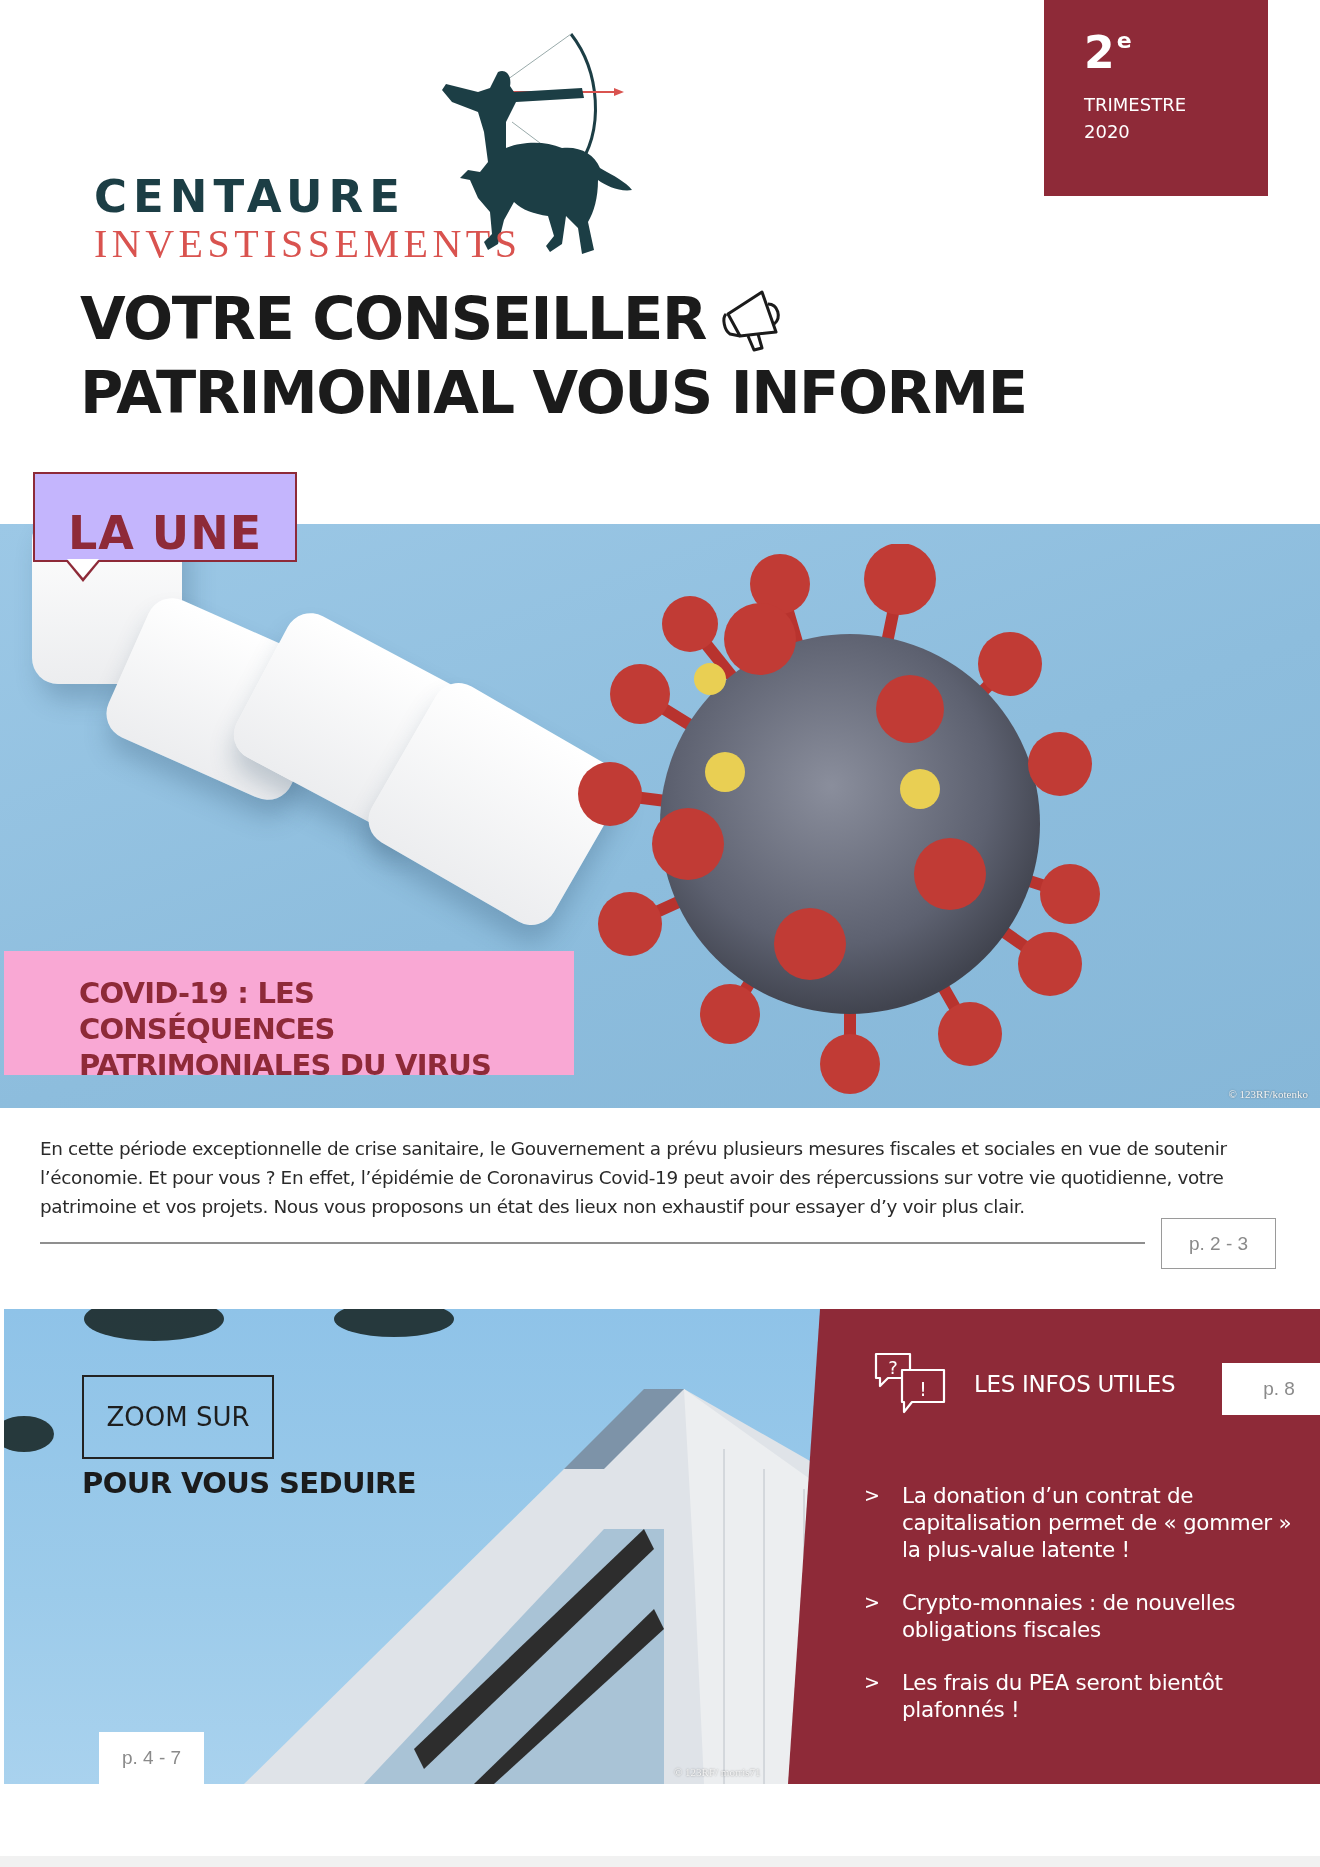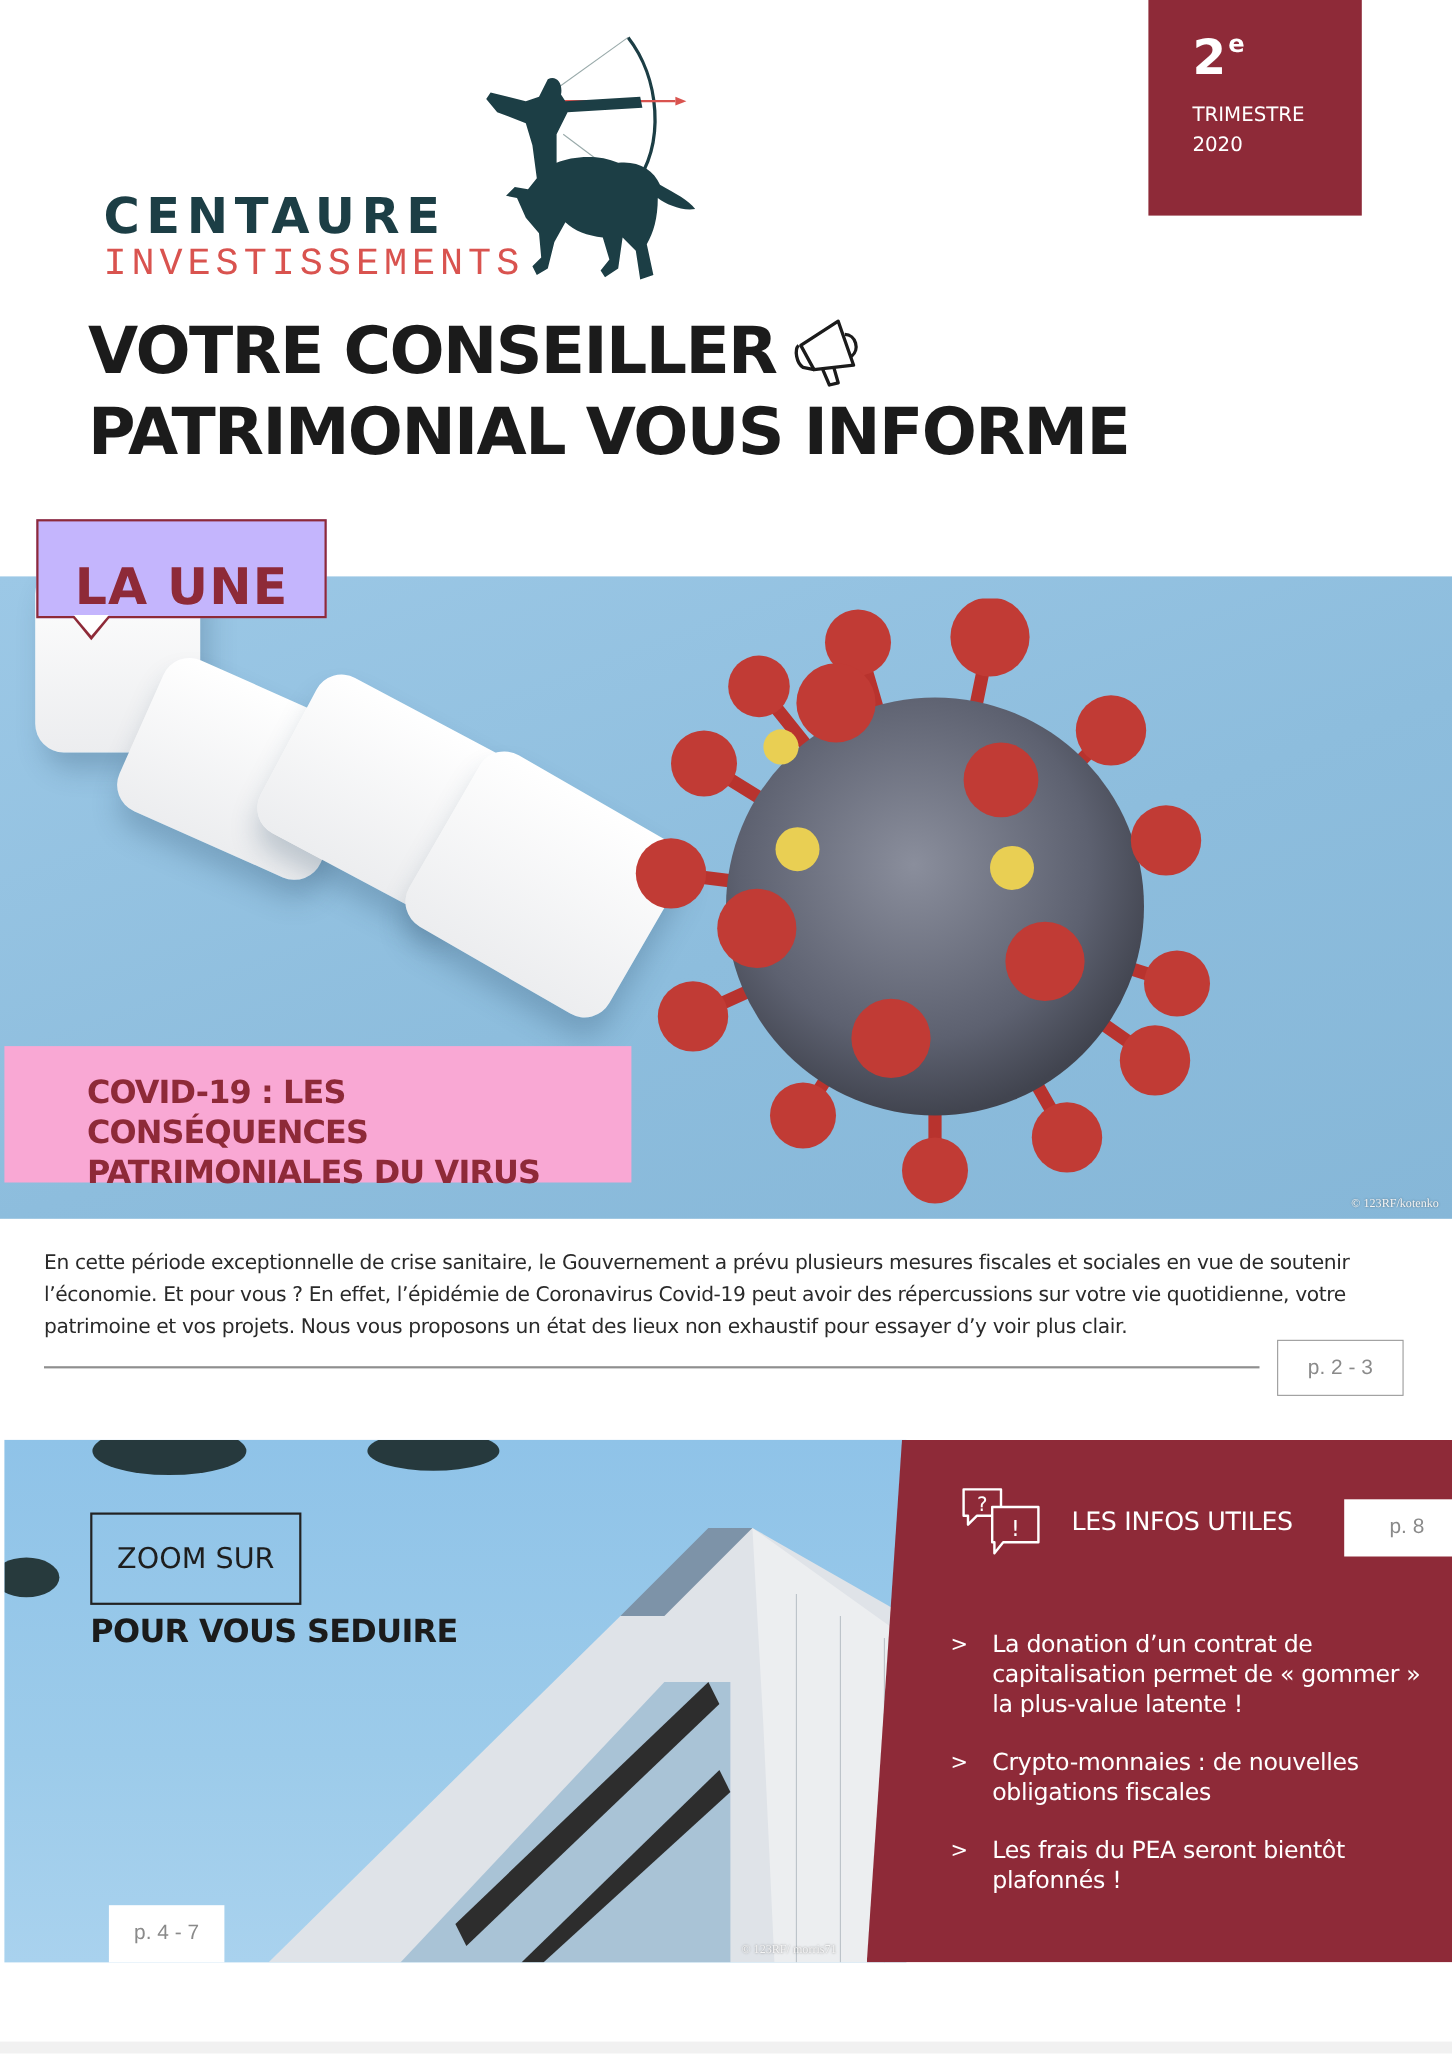--- a/index.html
+++ b/index.html
@@ -1,35 +1,35 @@
 <!DOCTYPE html>
 <html><head>
 <meta charset="utf-8">
 <style>
   * { box-sizing: border-box; margin: 0; padding: 0; }
   html, body { width: 1320px; height: 1867px; background: #ffffff; overflow: hidden; }
   body { position: relative; font-family: "Liberation Sans", "DejaVu Sans", sans-serif; color: #222; }
 
   
   .quarter-badge {
-    position: absolute; left: 1044px; top: 0; width: 194px; height: 196px;
+    position: absolute; left: 1044px; top: 0; width: 224px; height: 196px;
     background: #8e2a38; color: #fff; padding: 30px 0 0 40px;
   }
   .quarter-num { font-family: "DejaVu Sans", sans-serif; font-weight: 700; font-size: 44px; line-height: 1; }
   .quarter-num sup { font-size: 22px; vertical-align: 20px; margin-left: 2px; }
   .quarter-label { font-family: "DejaVu Sans", sans-serif; font-size: 18px; margin-top: 16px; line-height: 27px; }
 
   .logo { position: absolute; left: 94px; top: 30px; width: 540px; height: 230px; }
   .logo-word-1 {
     position: absolute; left: 0; top: 140px; font-family: "DejaVu Sans", sans-serif;
     font-weight: 700; font-size: 45px; letter-spacing: 6px; color: #1c3e45;
   }
   .logo-word-2 {
-    position: absolute; left: 0; top: 190px; font-family: Liberation Mono, monospace;
-    font-size: 35px; letter-spacing: 4.5px; color: #d9534f;
+    position: absolute; left: 0; top: 190px; font-family: Liberation Serif, serif;
+    font-size: 40px; letter-spacing: 4.5px; color: #d9534f;
   }
   .logo-centaur { position: absolute; left: 300px; top: 0; width: 240px; height: 230px; }
 
   .headline {
     position: absolute; left: 80px; top: 282px; font-family: "DejaVu Sans", sans-serif;
     font-weight: 700; font-size: 59px; line-height: 74px; color: #1b1b1b; letter-spacing: -1.5px;
   }
   .headline .line { display: flex; align-items: center; white-space: nowrap; }
   .megaphone { width: 70px; height: 70px; margin-left: 12px; }
 

